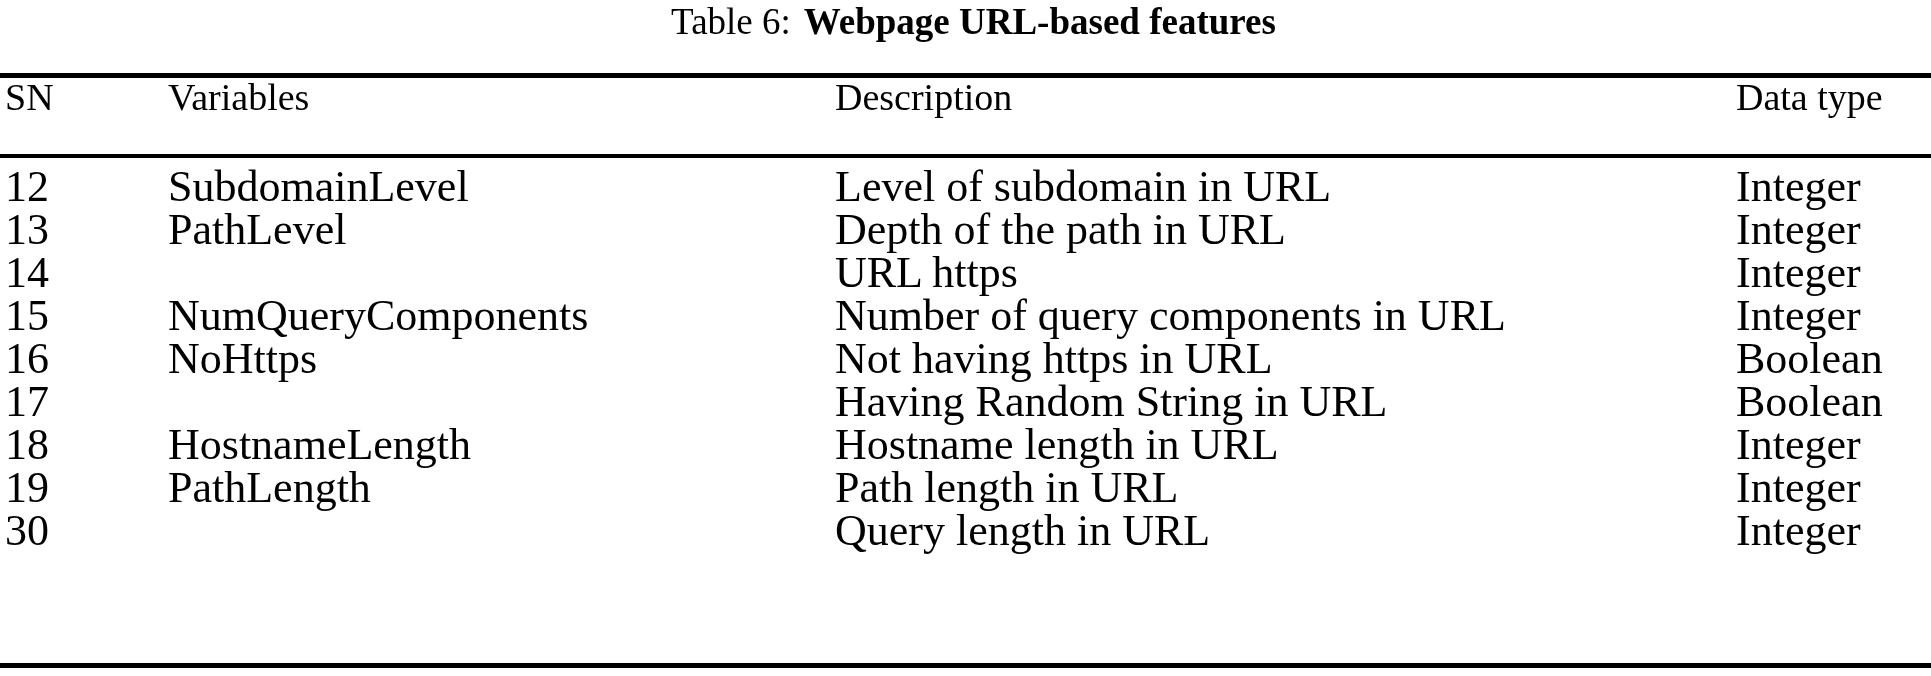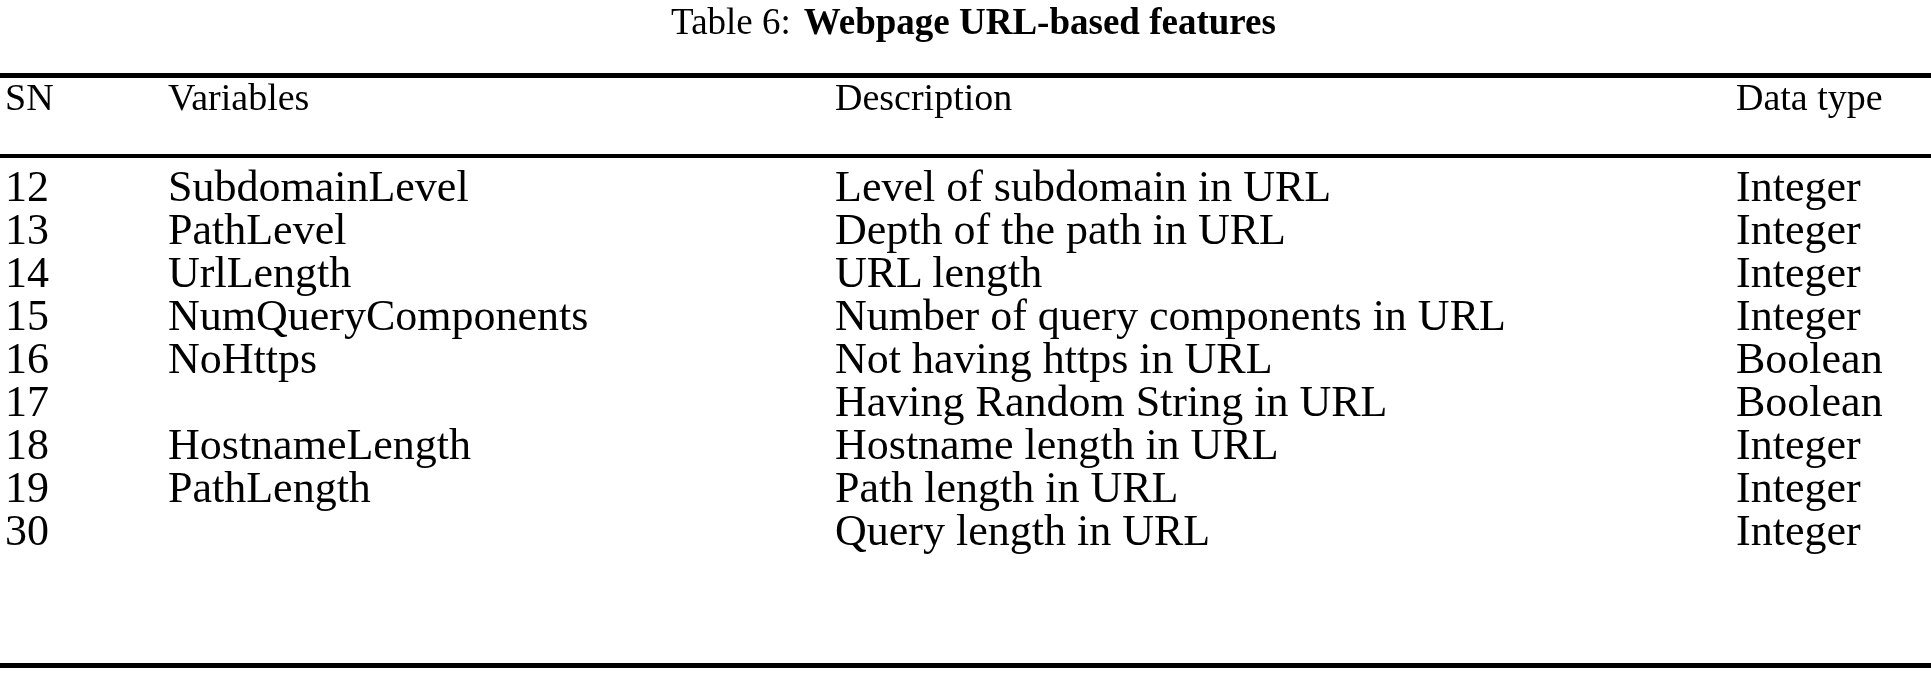--- a/index.html
+++ b/index.html
@@ -112,22 +112,21 @@
 
     <div class="row" style="top:208px">
       <span class="cell col-sn">13</span>
       <span class="cell col-var">PathLevel</span>
       <span class="cell col-desc">Depth of the path in URL</span>
       <span class="cell col-type">Integer</span>
     </div>
 
     <div class="row" style="top:251px">
       <span class="cell col-sn">14</span>
-      <span class="cell col-var">UrlLength</span>
-      <span class="cell col-desc">URL length</span>
+      <span class="cell col-desc">URL https</span>
       <span class="cell col-type">Integer</span>
     </div>
 
     <div class="row" style="top:294px">
       <span class="cell col-sn">15</span>
       <span class="cell col-var">NumQueryComponents</span>
       <span class="cell col-desc">Number of query components in URL</span>
       <span class="cell col-type">Integer</span>
     </div>
 

